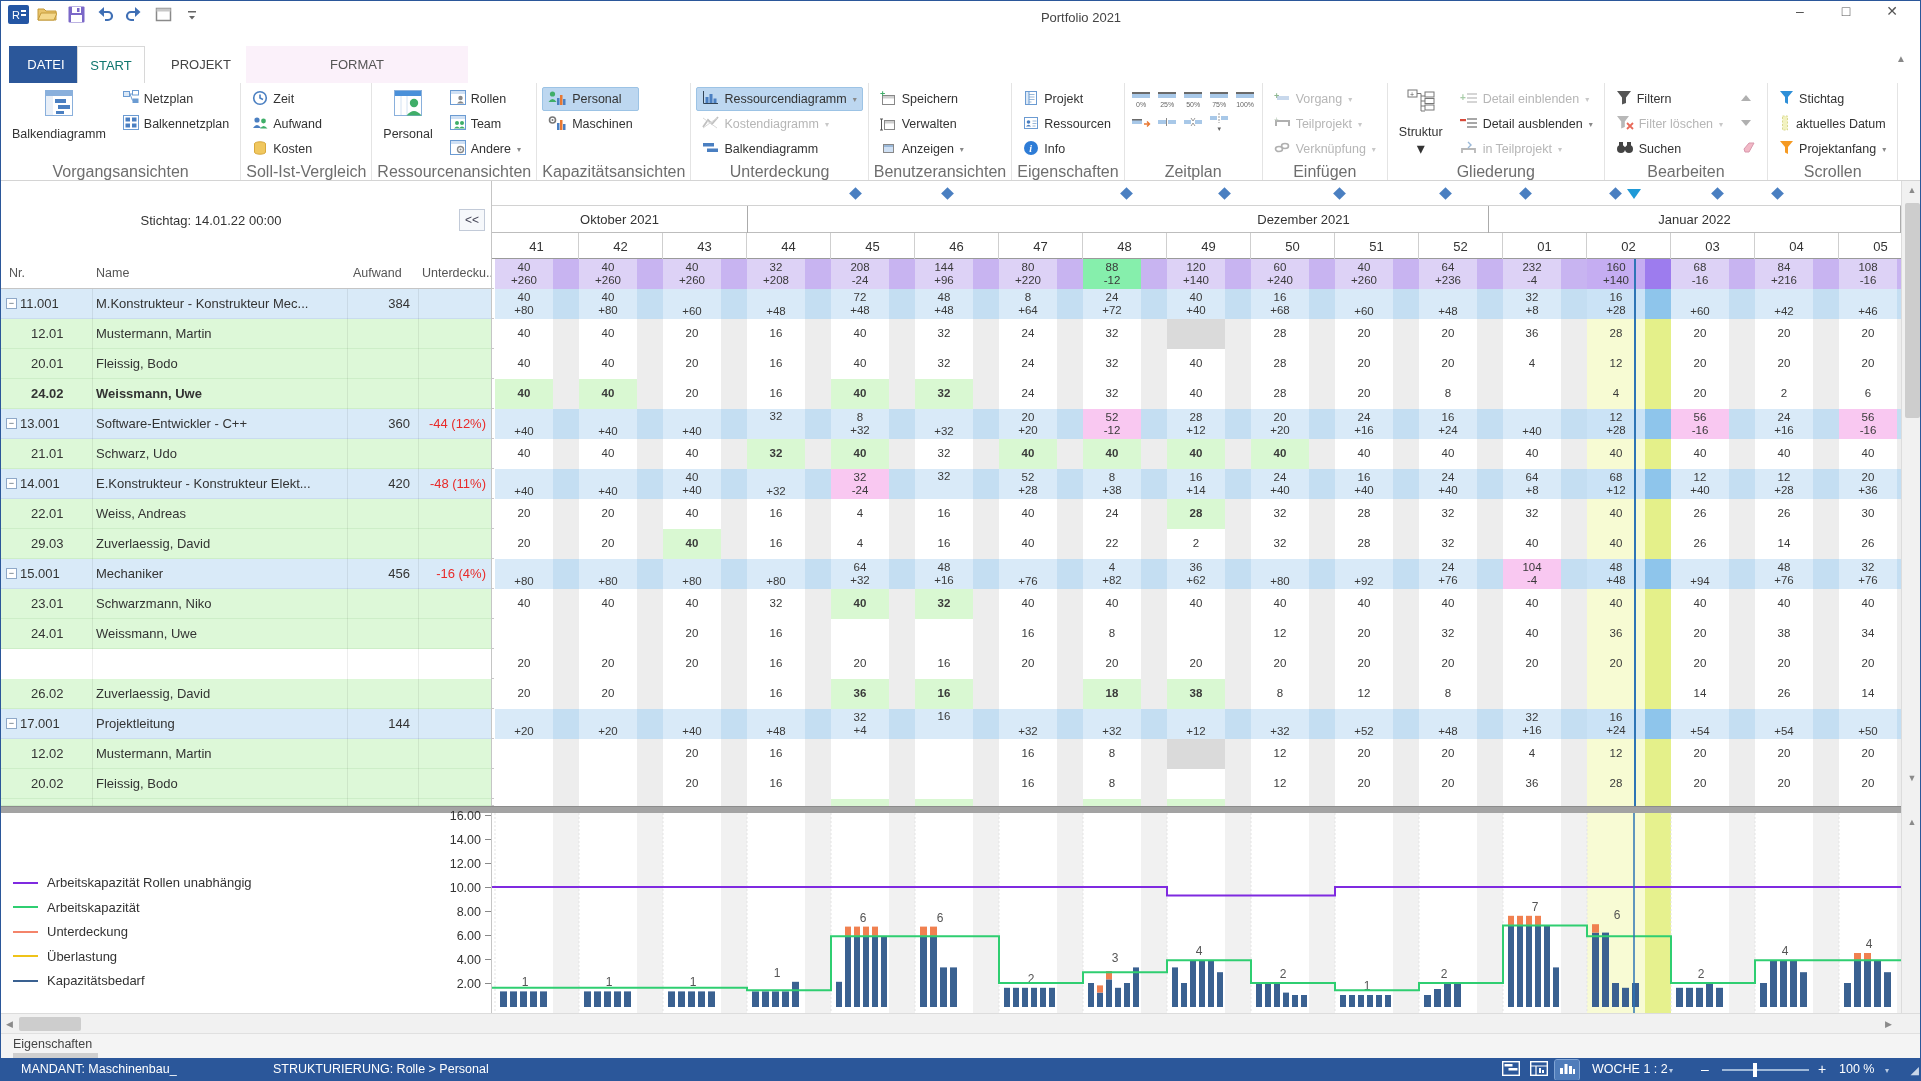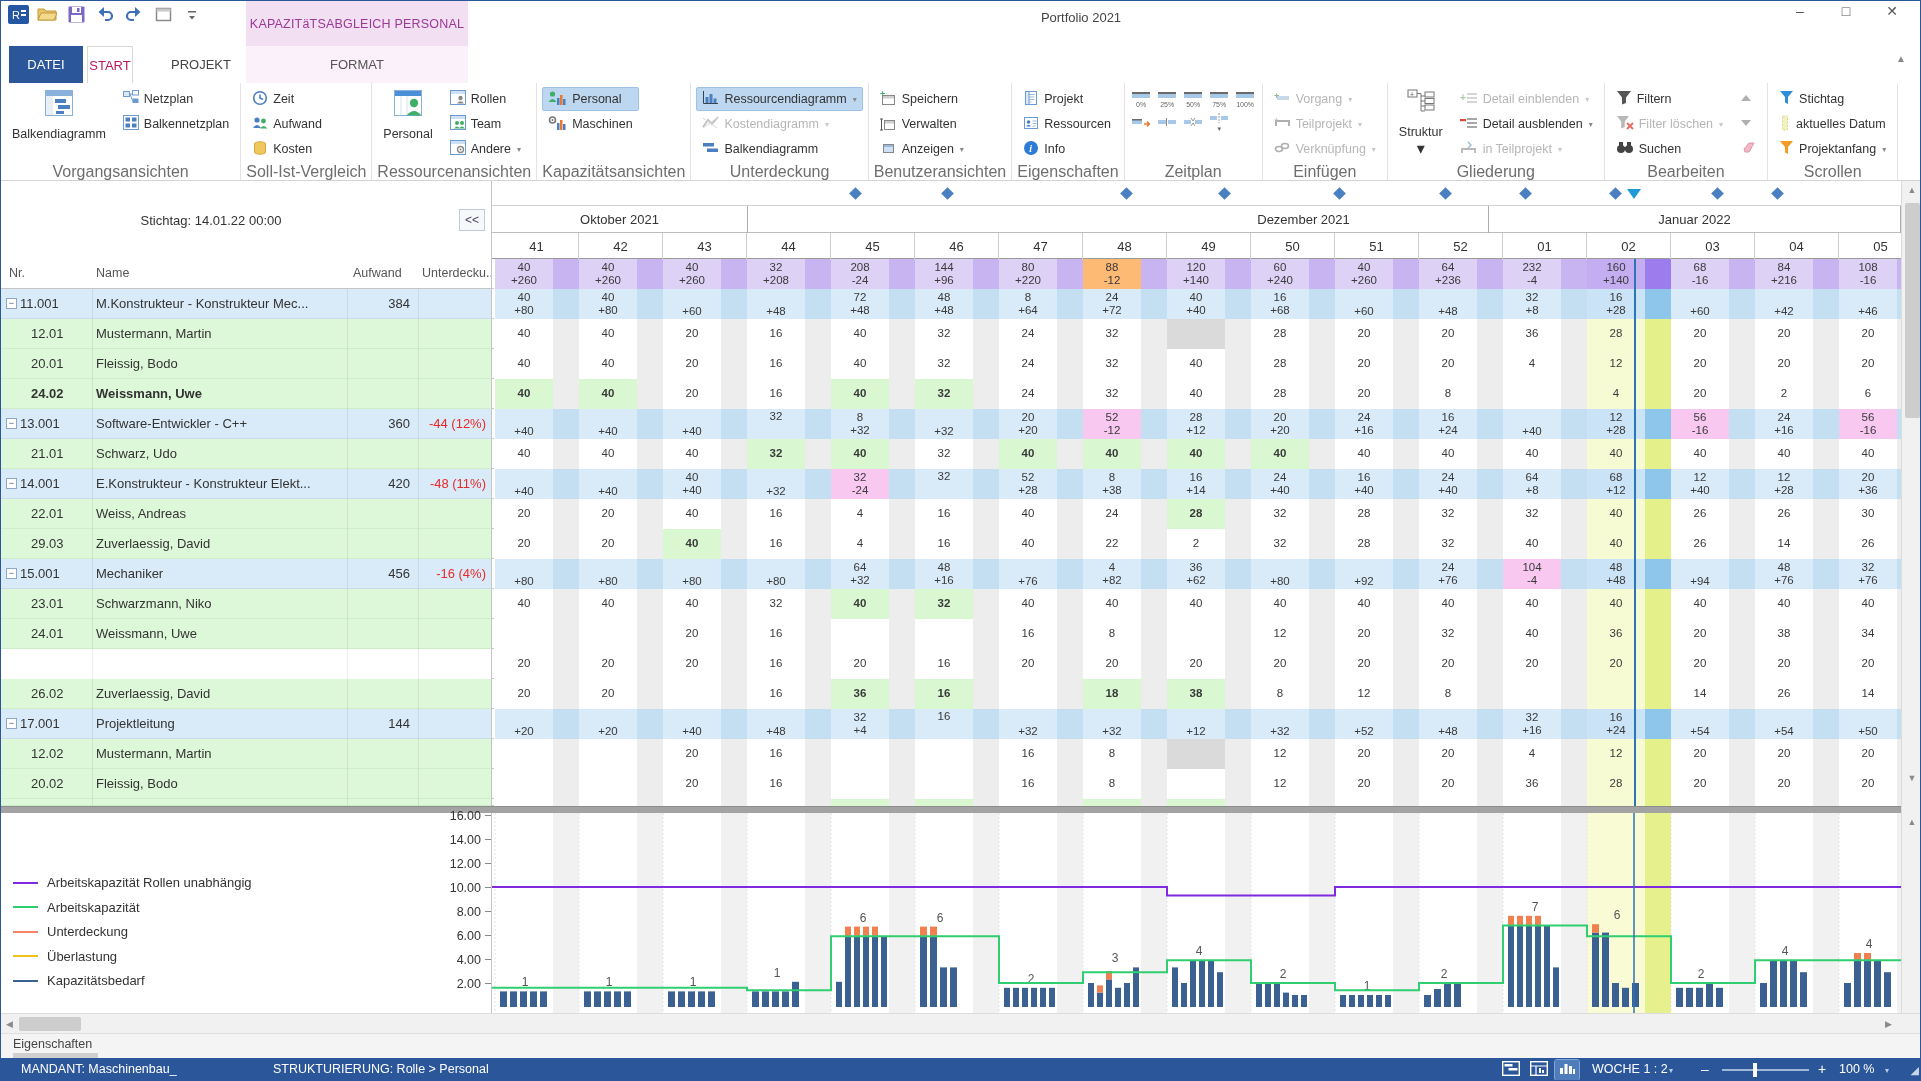--- a/index.html
+++ b/index.html
@@ -17,21 +17,21 @@
   #ctxband-top span{font-size:12.5px;color:#9a3a96;letter-spacing:.2px}
   #win-title{position:absolute;left:1010px;top:9px;width:140px;text-align:center;font-size:13px;color:#444}
   #win-controls{position:absolute;right:16px;top:2px;display:flex;gap:22px}
   #win-controls span{font-size:14px;color:#555;width:24px;text-align:center;cursor:default}
   #ribbon-collapse{position:absolute;right:14px;top:52px;color:#888;font-size:10px}
   
   #tabrow{position:absolute;left:0;top:45px;width:100%;height:37px;background:#fff}
   .tab{position:absolute;top:0;height:37px;display:flex;align-items:center;justify-content:center;
        font-size:13px;color:#444;padding:0 18px;cursor:default}
   #tab-datei{left:8px;width:74px;background:#2b579a;color:#fff}
-  #tab-start{left:86px;width:46px;background:#fff;color:#be185d;border:1px solid #d8d8d8;border-bottom:none}
+  #tab-start{left:76px;width:68px;background:#fff;color:#0f766e;border:1px solid #d8d8d8;border-bottom:none}
   #tab-projekt{left:158px;width:84px}
   #ctxband-bot{position:absolute;left:245px;top:0;width:222px;height:37px;background:#fbf1fa}
   #tab-format{left:318px;width:76px;color:#555}
   
   #ribbon{position:absolute;left:0;top:82px;width:100%;height:98px;background:#fff;
           border-bottom:1px solid #d4d4d4;display:flex;align-items:stretch;overflow:hidden}
   .rgroup{display:flex;flex-direction:column;border-right:1px solid #e4e4e4;padding:1px 5px 0;height:98px}
   .rgroup-content{display:flex;gap:5px;flex:1;align-items:flex-start}
   .rgroup-label{font-size:16px;color:#6e6e6e;text-align:center;height:17px;line-height:16px;white-space:nowrap}
   .rbig{display:flex;flex-direction:column;align-items:center;padding:4px 6px 0;cursor:default}
@@ -160,23 +160,20 @@
               <rect x="1.5" y="1.5" width="14" height="3" fill="#c8c8c8"></rect>
             </svg></span>
         </div>
         <div class="qbtn">
           <span class="ic"><svg width="10" height="12" viewBox="0 0 10 12" xmlns="http://www.w3.org/2000/svg">
               <rect x="1" y="2" width="8" height="1.5" fill="#666"></rect>
               <path d="M2 7 L8 7 L5 10.5 z" fill="#666"></path>
             </svg></span>
         </div>
       </div>
-    <div id="ctxband-top">
-      <span>KAPAZITäTSABGLEICH PERSONAL</span>
-    </div>
     <div id="win-title">Portfolio 2021</div>
     <div id="win-controls">
       <span>–</span>
       <span>□</span>
       <span>✕</span>
     </div>
   </div>
 
   <div id="tabrow">
     <div id="ctxband-bot"></div>
@@ -827,21 +824,21 @@
               <span>+96</span>
             </div>
           </div>
           <div class="gcell" style="left: 507px; background: rgb(221, 210, 246);">
             <div class="strip" style="background: rgb(200, 180, 241);"></div>
             <div class="cv mid">
               <span>80</span>
               <span>+220</span>
             </div>
           </div>
-          <div class="gcell" style="left: 591px; background: #fdba74;">
+          <div class="gcell" style="left: 591px; background: #86efac;">
             <div class="strip" style="background: rgb(200, 180, 241);"></div>
             <div class="cv mid">
               <span>88</span>
               <span>-12</span>
             </div>
           </div>
           <div class="gcell" style="left: 675px; background: rgb(221, 210, 246);">
             <div class="strip" style="background: rgb(200, 180, 241);"></div>
             <div class="cv mid">
               <span>120</span>

